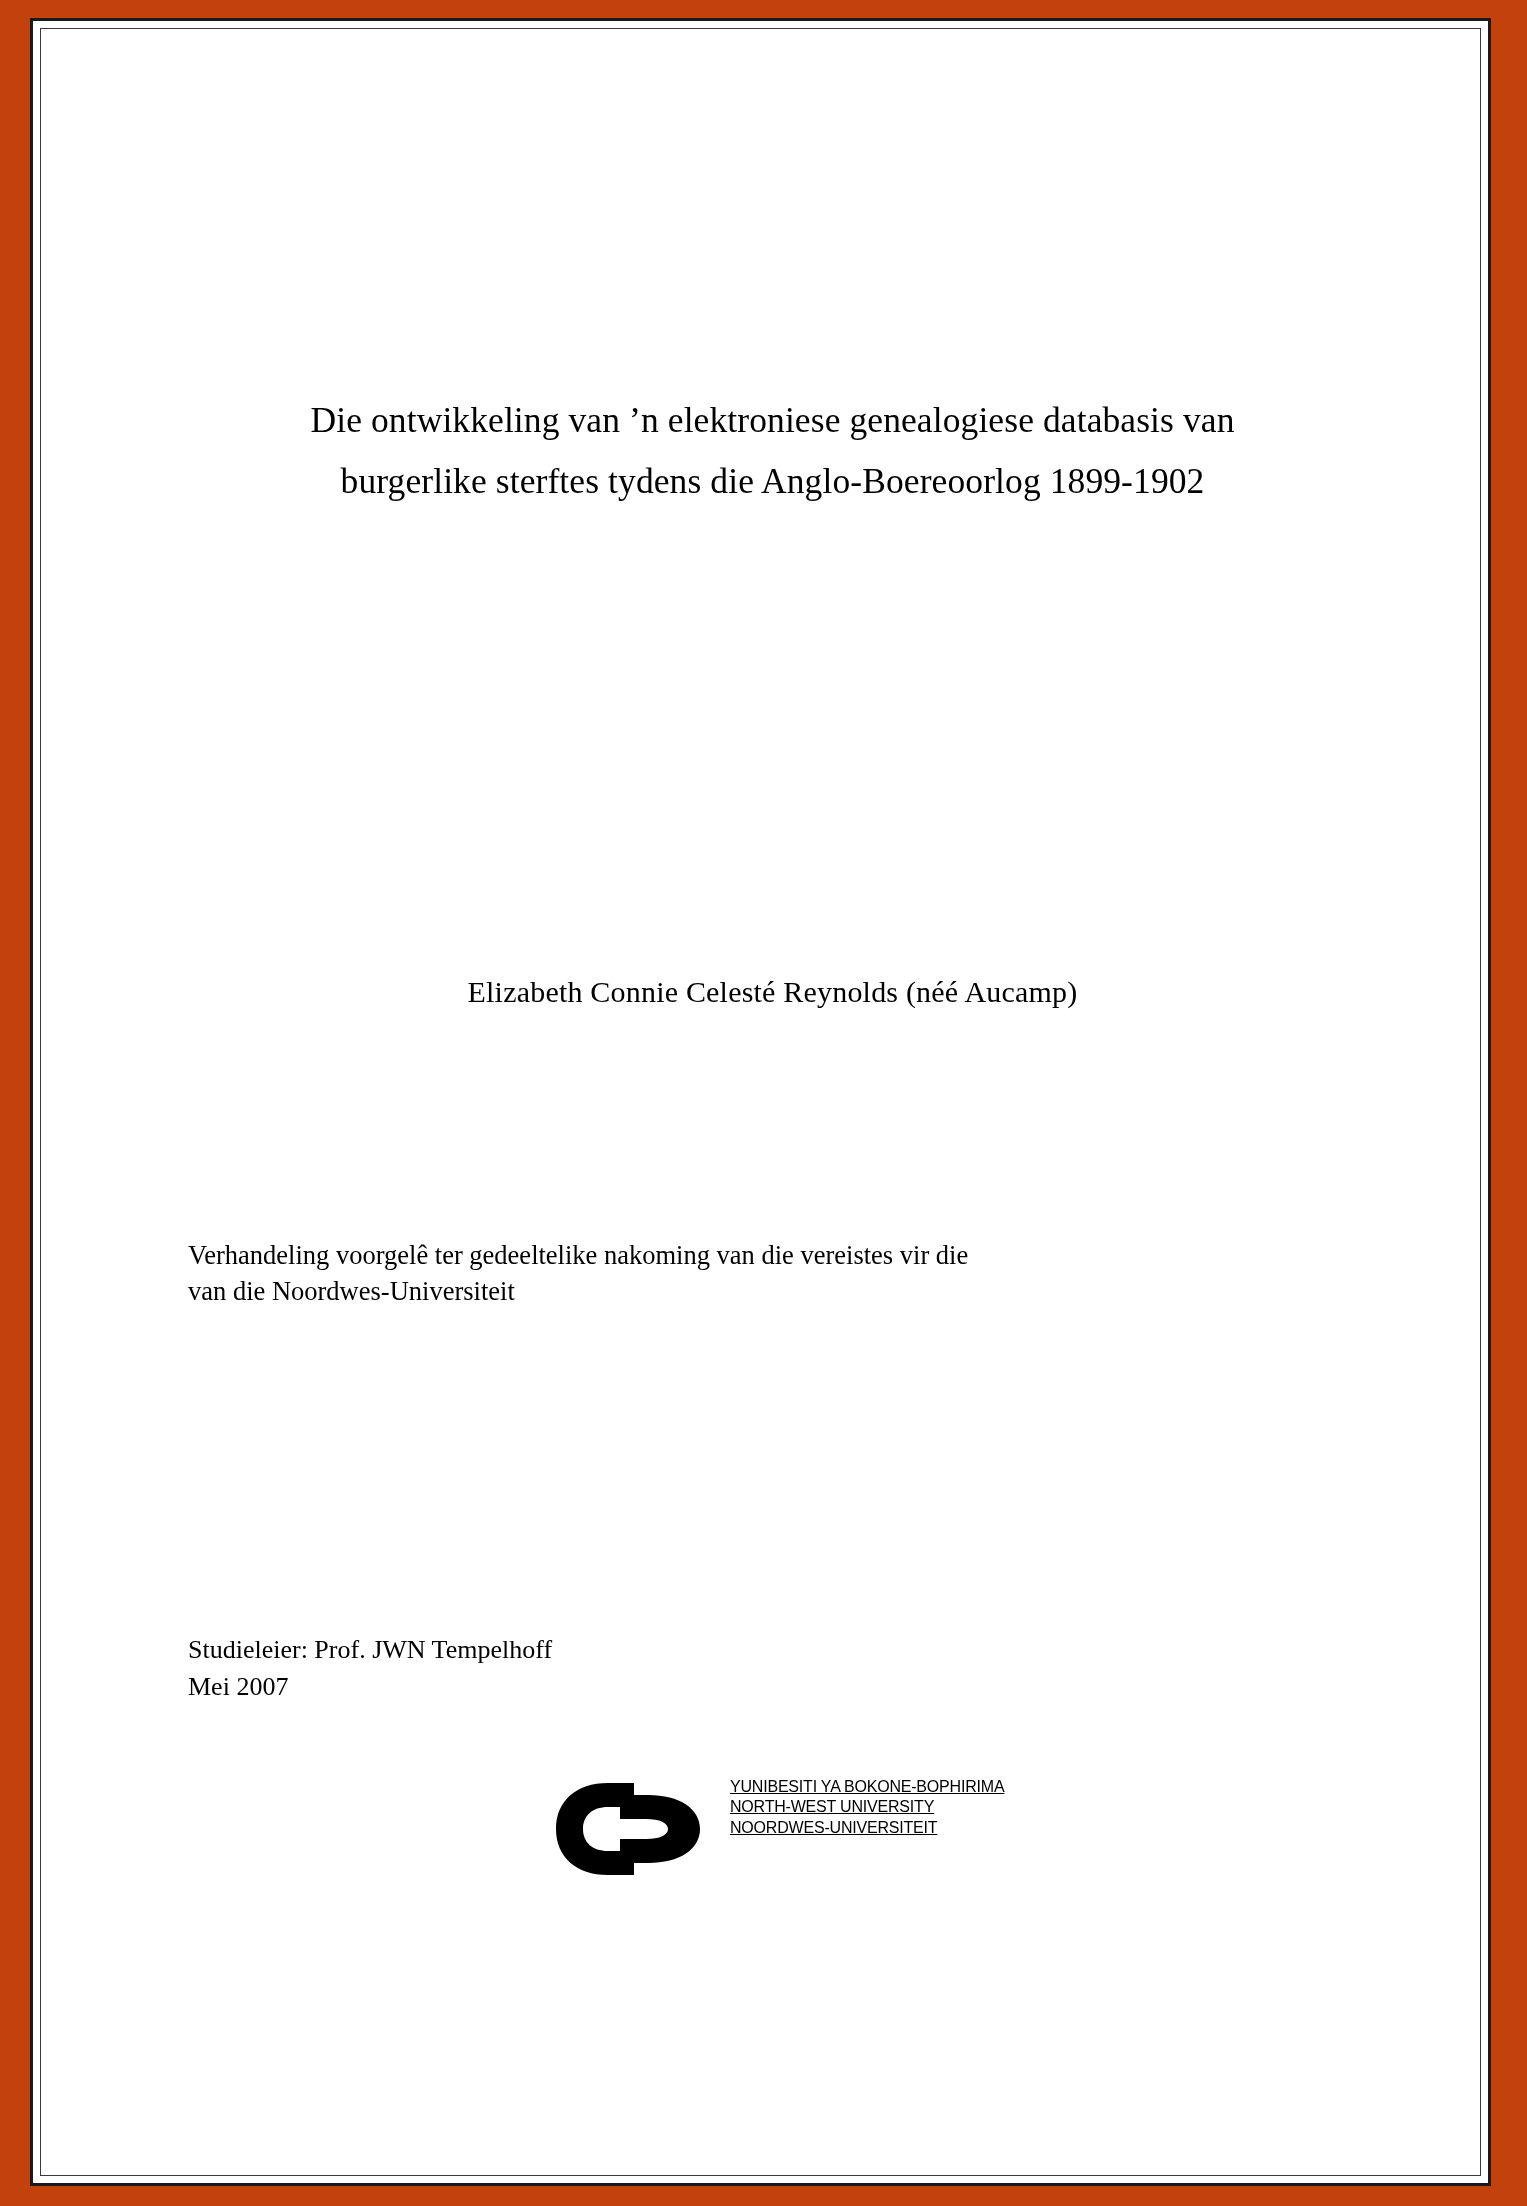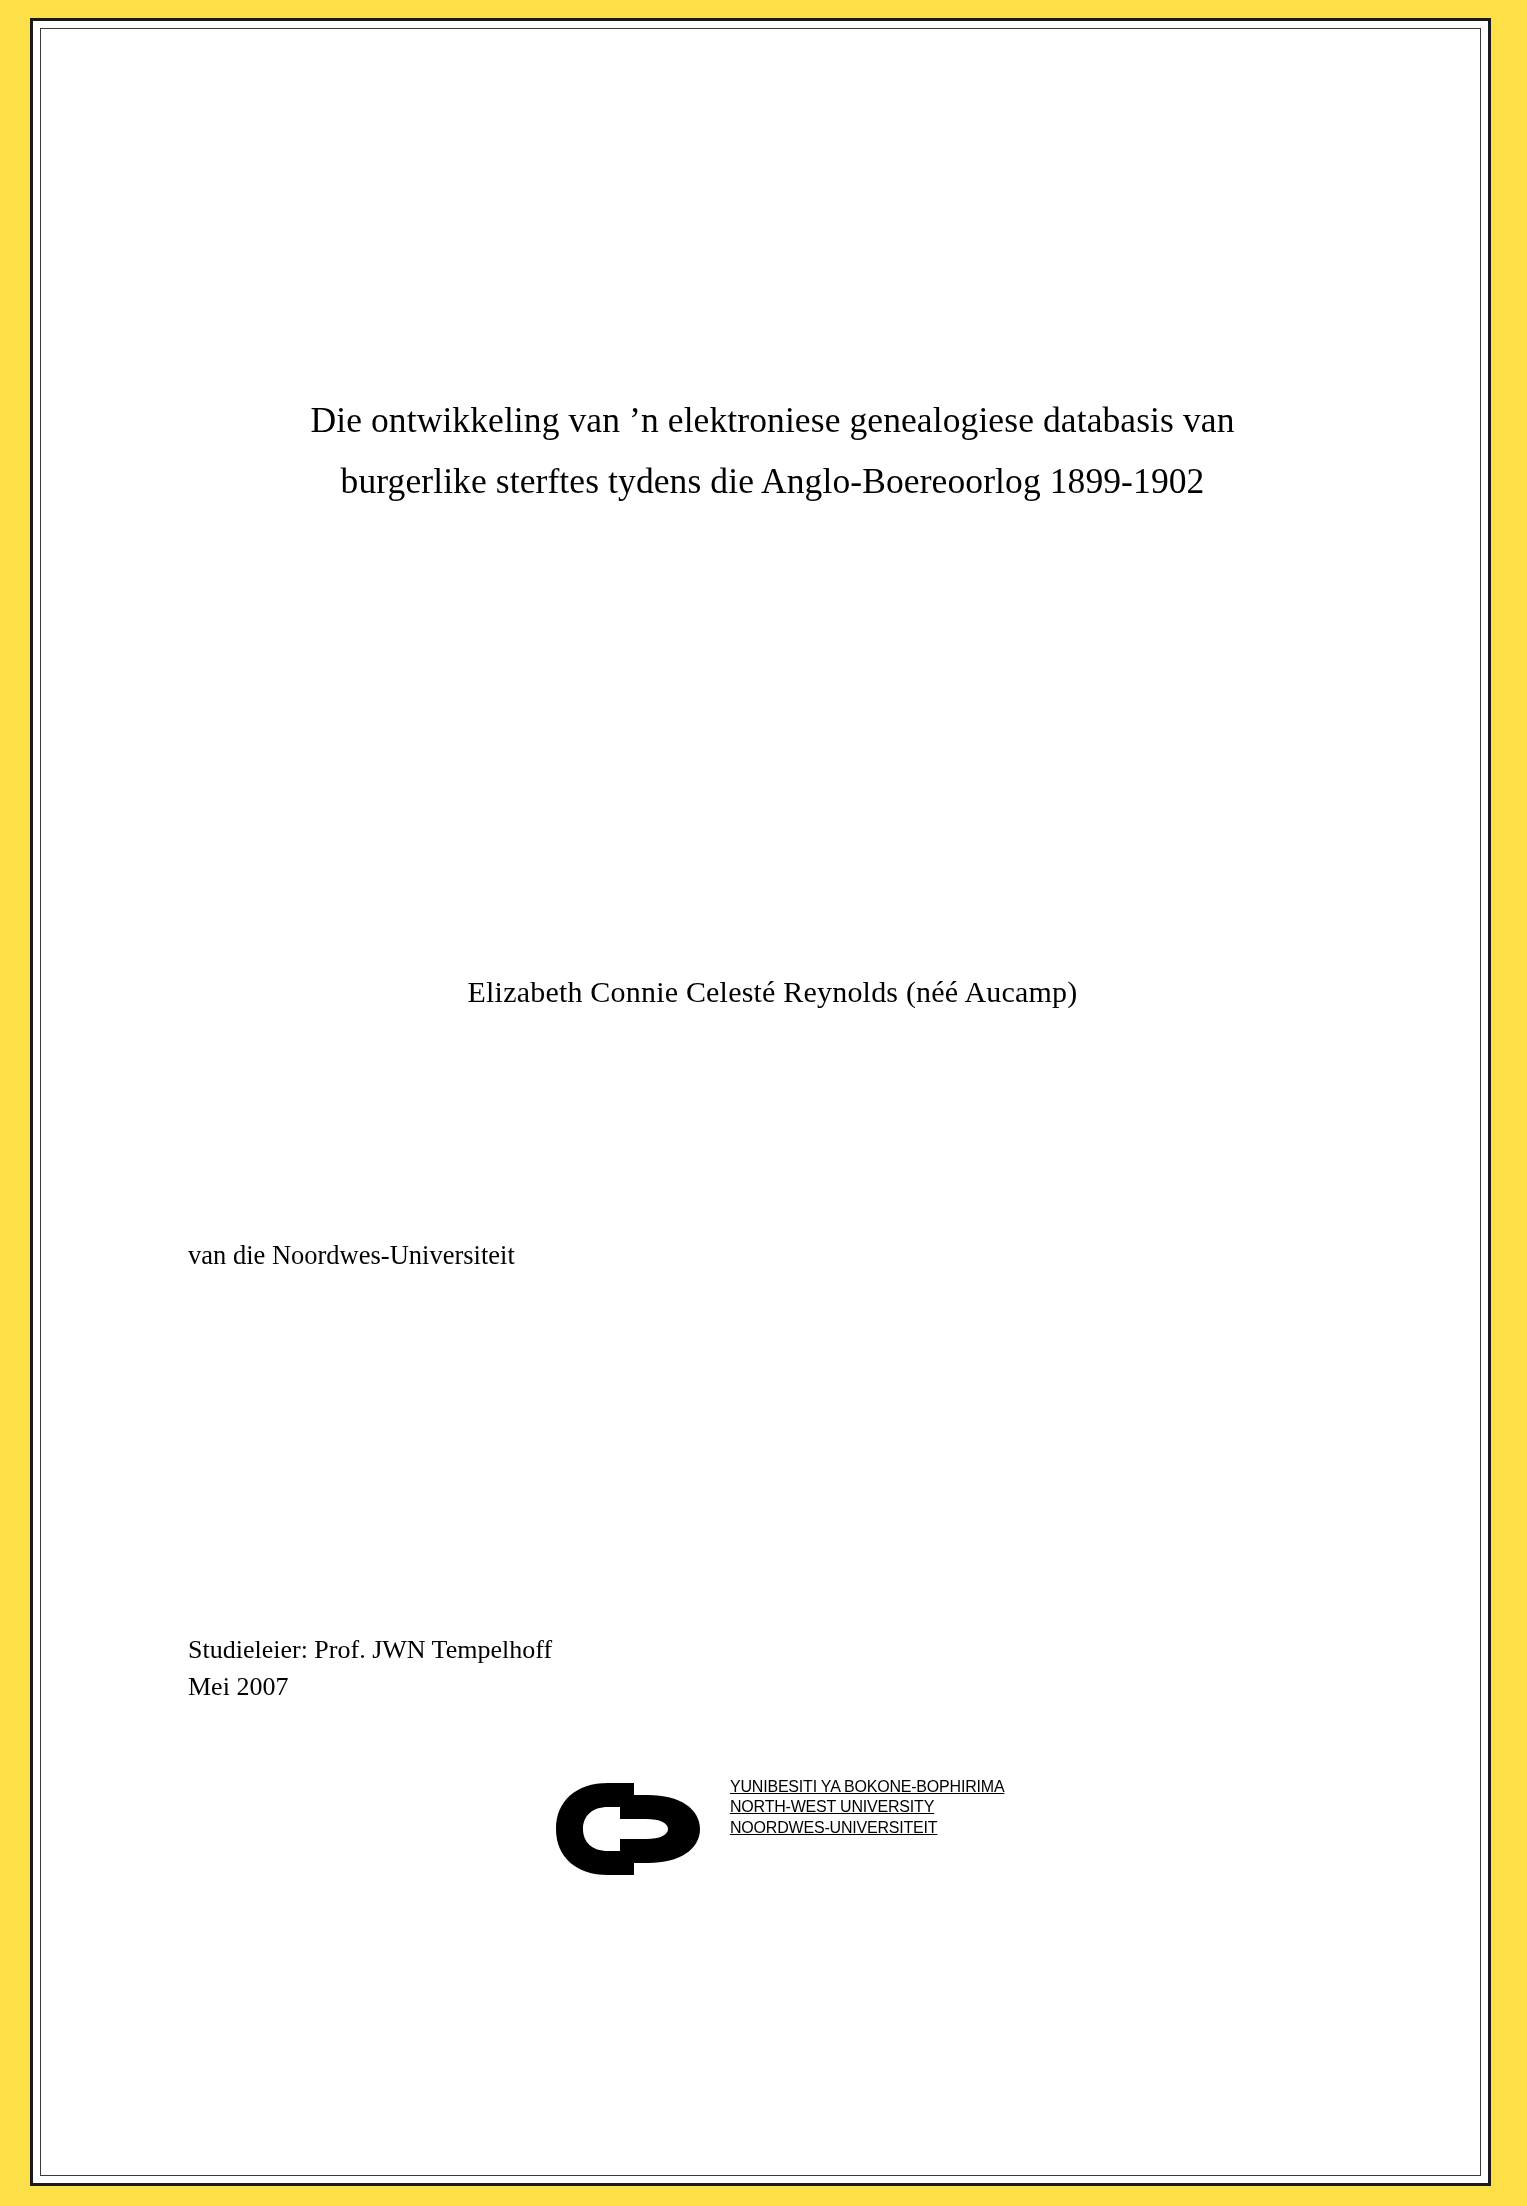--- a/index.html
+++ b/index.html
@@ -15,21 +15,21 @@
     position: relative;
     overflow: hidden;
   }
 
   .page-scan {
     position: absolute;
     left: 0;
     top: 0;
     width: 1527px;
     height: 2206px;
-    background: #fde047;
+    background: #c2410c;
   }
 
   
   .scan-edge {
     position: absolute;
     left: 30px;
     top: 18px;
     width: 1461px;
     height: 2168px;
     border: 3px solid #1a1a1a;
@@ -157,20 +157,21 @@
 
     <div class="title-block">
       <div class="title-line">Die ontwikkeling van ’n elektroniese genealogiese databasis van</div>
       <div class="title-line">burgerlike sterftes tydens die Anglo-Boereoorlog 1899-1902</div>
     </div>
 
 
     <div class="author">Elizabeth Connie Celesté Reynolds (néé Aucamp)</div>
 
     <div class="statement">
+      <span class="just-line just">Verhandeling voorgelê ter gedeeltelike nakoming van die vereistes vir die</span>
       <span class="just-line">van die Noordwes-Universiteit</span>
     </div>
 
     <div class="supervisor">
       <div>Studieleier: Prof. JWN Tempelhoff</div>
       <div>Mei 2007</div>
     </div>
 
     <div class="logo-block">
       <div class="logo-mark">

